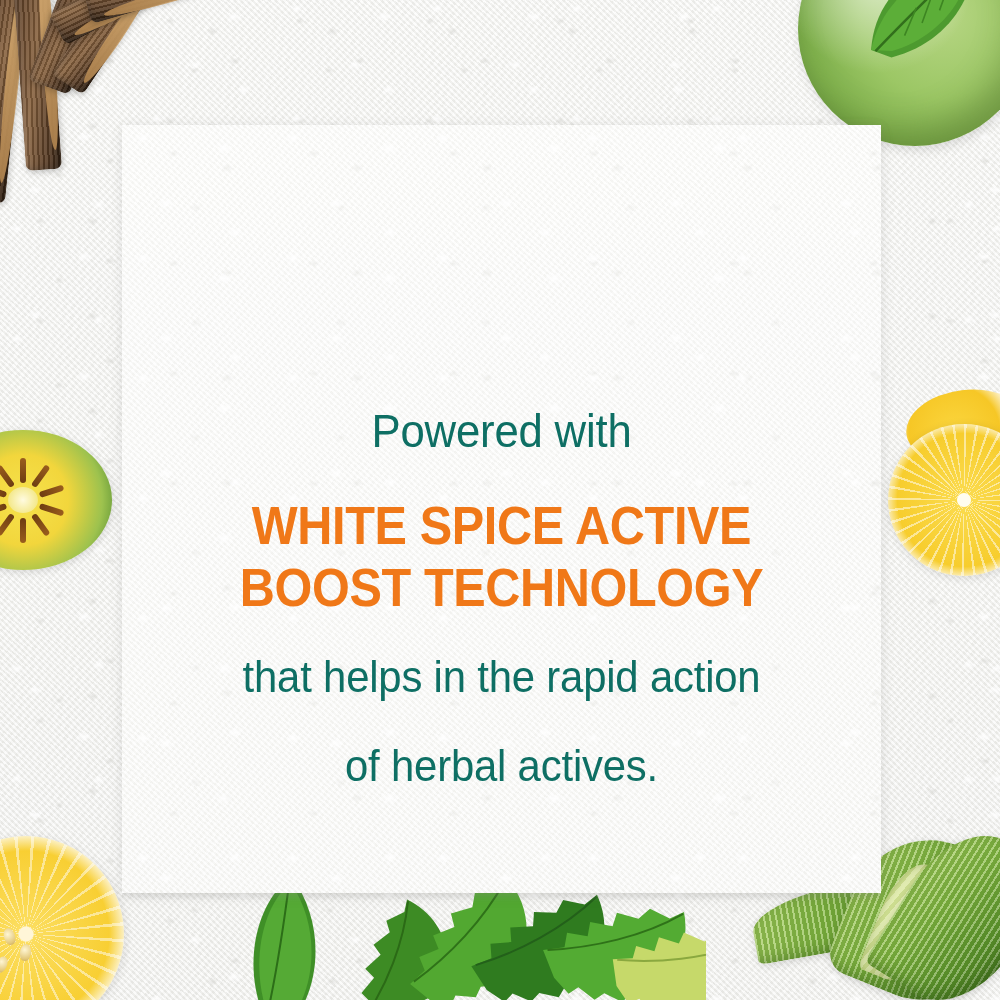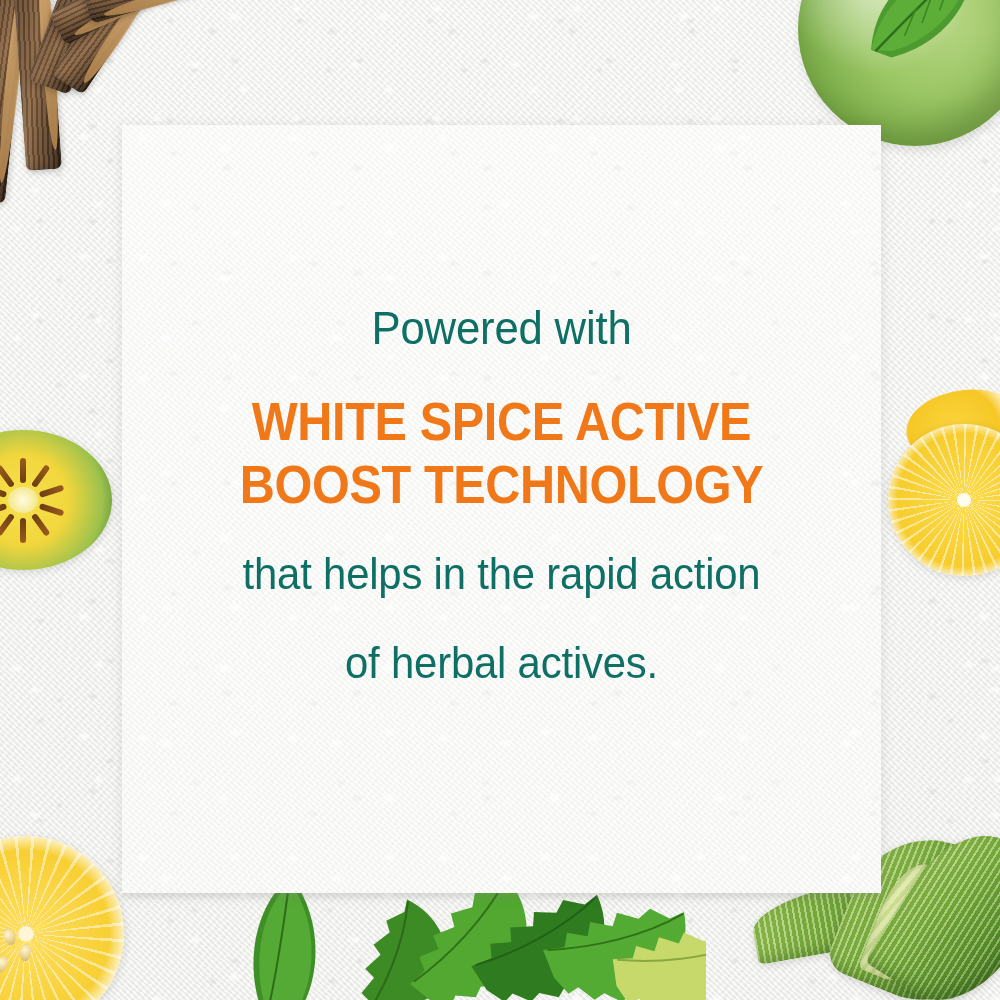--- a/index.html
+++ b/index.html
@@ -64,21 +64,21 @@
   
   .copy {
     position: absolute;
     left: 122px;
     top: 125px;
     width: 759px;
     height: 768px;
     z-index: 50;
     display: flex;
     flex-direction: column;
-    justify-content: flex-start;
+    justify-content: center;
     align-items: center;
     text-align: center;
     padding-top: 178px;
     box-sizing: border-box;
     pointer-events: none;
   }
   .line {
     width: 100%;
     font-stretch: condensed;
     letter-spacing: -0.2px;

